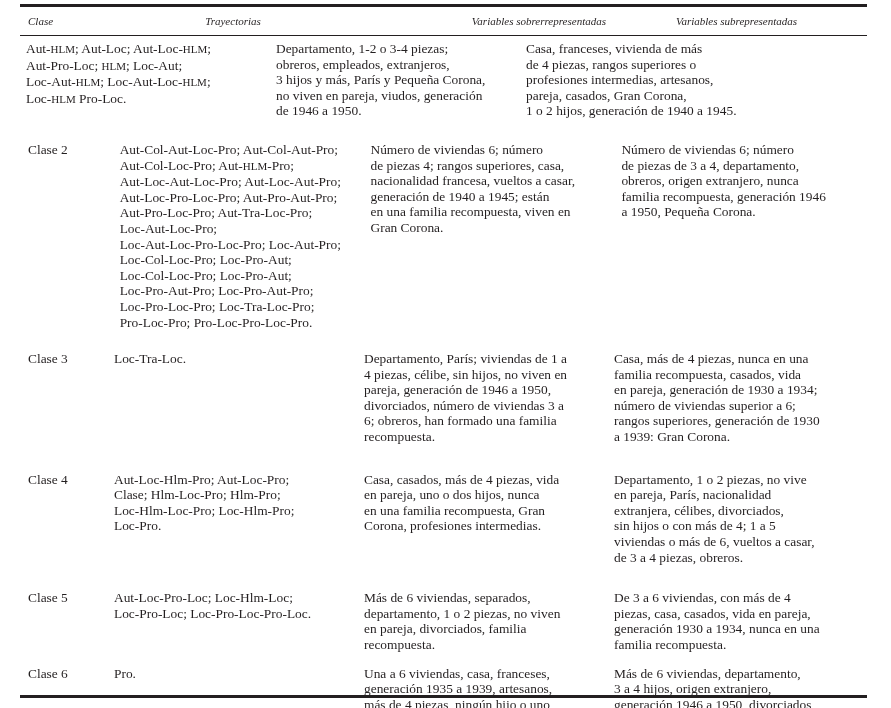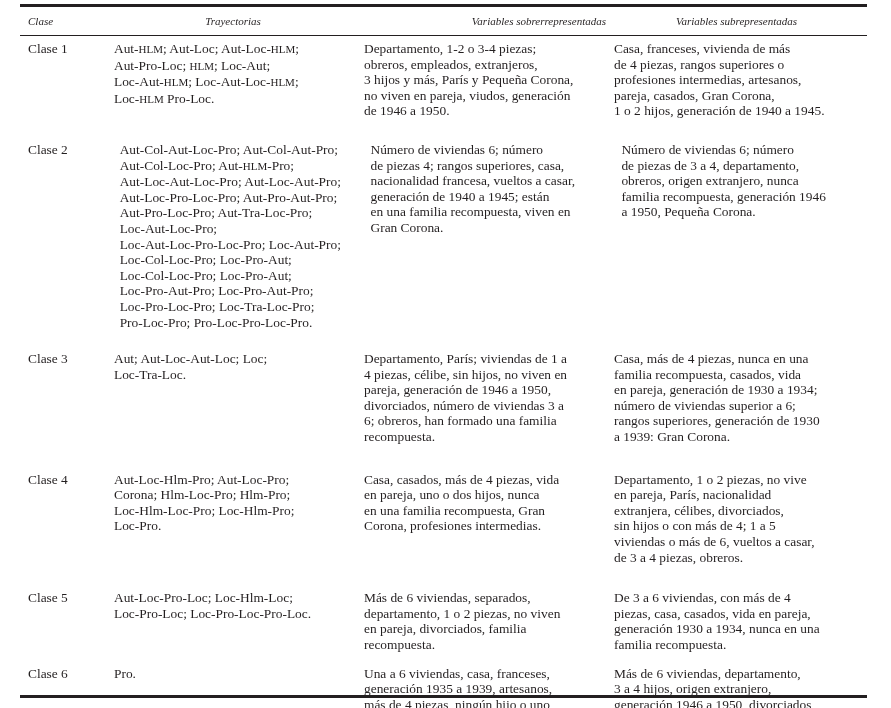--- a/index.html
+++ b/index.html
@@ -29,21 +29,20 @@
   <div class="rule-top"></div>
   <div class="head">
     <div class="c1">Clase</div>
     <div class="c2">Trayectorias</div>
     <div class="c3">Variables sobrerrepresentadas</div>
     <div class="c4">Variables subrepresentadas</div>
   </div>
   <div class="rule-head"></div>
   <div id="tbody">
       <div class="row" style="padding-top: 5px; padding-bottom: 14px;">
-        <div class="c1">Clase 1</div>
         <div class="c2">
           <span class="line">Aut-<span class="sc">HLM</span>; Aut-Loc; Aut-Loc-<span class="sc">HLM</span>;</span>
           <span class="line">Aut-Pro-Loc; <span class="sc">HLM</span>; Loc-Aut;</span>
           <span class="line">Loc-Aut-<span class="sc">HLM</span>; Loc-Aut-Loc-<span class="sc">HLM</span>;</span>
           <span class="line">Loc-<span class="sc">HLM</span> Pro-Loc.</span>
         </div>
         <div class="c3">
           <span class="line">Departamento, 1-2 o 3-4 piezas;</span>
           <span class="line">obreros, empleados, extranjeros,</span>
           <span class="line">3 hijos y más, París y Pequeña Corona,</span>
@@ -86,21 +85,20 @@
           <span class="line">Número de viviendas 6; número</span>
           <span class="line">de piezas de 3 a 4, departamento,</span>
           <span class="line">obreros, origen extranjero, nunca</span>
           <span class="line">familia recompuesta, generación 1946</span>
           <span class="line">a 1950, Pequeña Corona.</span>
         </div>
       </div>
       <div class="row" style="padding-top: 9px; padding-bottom: 16px;">
         <div class="c1">Clase 3</div>
         <div class="c2">
-          <span class="line">Aut; Aut-Loc-Aut-Loc; Loc;</span>
           <span class="line">Loc-Tra-Loc.</span>
         </div>
         <div class="c3">
           <span class="line">Departamento, París; viviendas de 1 a</span>
           <span class="line">4 piezas, célibe, sin hijos, no viven en</span>
           <span class="line">pareja, generación de 1946 a 1950,</span>
           <span class="line">divorciados, número de viviendas 3 a</span>
           <span class="line">6; obreros, han formado una familia</span>
           <span class="line">recompuesta.</span>
         </div>
@@ -110,21 +108,21 @@
           <span class="line">en pareja, generación de 1930 a 1934;</span>
           <span class="line">número de viviendas superior a 6;</span>
           <span class="line">rangos superiores, generación de 1930</span>
           <span class="line">a 1939: Gran Corona.</span>
         </div>
       </div>
       <div class="row" style="padding-top: 11px; padding-bottom: 16px;">
         <div class="c1">Clase 4</div>
         <div class="c2">
           <span class="line">Aut-Loc-Hlm-Pro; Aut-Loc-Pro;</span>
-          <span class="line">Corona; Hlm-Loc-Pro; Hlm-Pro;</span>
+          <span class="line">Clase; Hlm-Loc-Pro; Hlm-Pro;</span>
           <span class="line">Loc-Hlm-Loc-Pro; Loc-Hlm-Pro;</span>
           <span class="line">Loc-Pro.</span>
         </div>
         <div class="c3">
           <span class="line">Casa, casados, más de 4 piezas, vida</span>
           <span class="line">en pareja, uno  o dos hijos, nunca</span>
           <span class="line">en una familia recompuesta, Gran</span>
           <span class="line">Corona, profesiones intermedias.</span>
         </div>
         <div class="c4">

